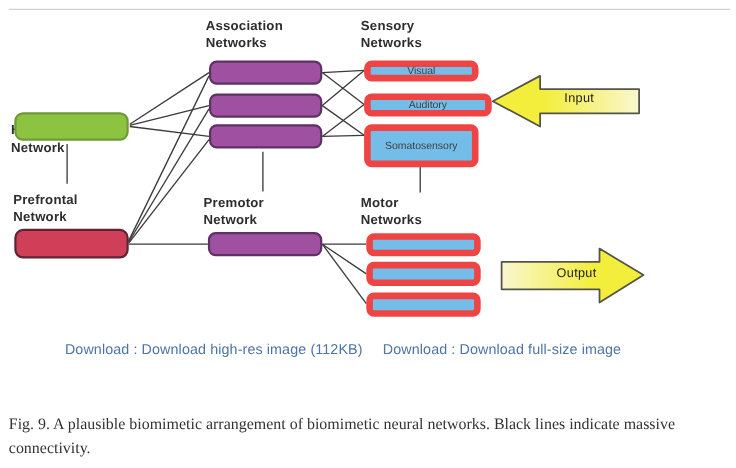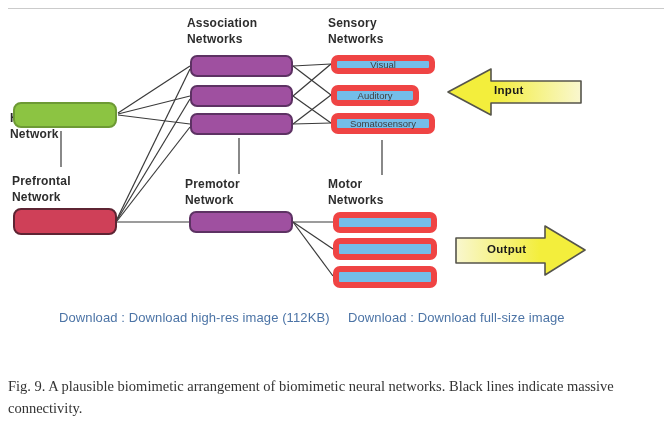--- a/index.html
+++ b/index.html
@@ -28,22 +28,23 @@
   .box-green  { background:#8cc442; border:2px solid #6d9a34; border-radius:8px; }
   .box-red    { background:#cf4058; border:2px solid #5e2433; border-radius:8px; }
   .box-purple { background:#9f50a0; border:2px solid #5d3263; border-radius:7px; }
   .box-blue   {
     background:#74bde9; border:6px solid #ef4444; border-radius:7px;
     display:flex; align-items:center; justify-content:center;
     font-size:9.5px; color:#3f3f3f;
   }
   .arrow-wrap { position:absolute; }
   .arrow-label {
-    position:absolute; font-size:11.5px; font-weight:bold; color:#1a1a1a;
+    position:absolute; font-size:11.5px; font-weight:normal; color:#1a1a1a;
     letter-spacing:.3px;
+    margin-left:19px;
   }
   .dl-link {
     position:absolute; font-size:13px; color:#4c74a6; text-decoration:none;
     letter-spacing:.1px;
   }
   #caption {
     position:absolute; left:8px; top:375px; width:650px;
     font-family:"Liberation Serif", serif;
     font-size:14.5px; line-height:1.55; color:#333333;
   }
@@ -100,22 +101,22 @@
 
   <div class="nbox box-green" style="left:13px; top:93px; width:104px; height:26px;"></div>
   <div class="nbox box-red" style="left:13px; top:199px; width:104px; height:27px;"></div>
 
   <div class="nbox box-purple" style="left:190px; top:46px; width:103px; height:22px;"></div>
   <div class="nbox box-purple" style="left:190px; top:76px; width:103px; height:22px;"></div>
   <div class="nbox box-purple" style="left:190px; top:104px; width:103px; height:22px;"></div>
   <div class="nbox box-purple" style="left:189px; top:202px; width:104px; height:22px;"></div>
 
   <div class="nbox box-blue" style="left:331px; top:46px; width:104px; height:19px;">Visual</div>
-  <div class="nbox box-blue" style="left:331px; top:76px; width:88px; height:21px;">Auditory</div>
-  <div class="nbox box-blue" style="left:331px; top:104px; width:104px; height:21px;text-align:right;">Somatosensory</div>
+  <div class="nbox box-blue" style="left:331px; top:76px; width:116px; height:21px;">Auditory</div>
+  <div class="nbox box-blue" style="left:331px; top:104px; width:104px; height:39px;text-align:right;">Somatosensory</div>
 
   <div class="nbox box-blue" style="left:333px; top:203px; width:104px; height:21px;"></div>
   <div class="nbox box-blue" style="left:333px; top:229px; width:104px; height:22px;"></div>
   <div class="nbox box-blue" style="left:333px; top:257px; width:104px; height:22px;"></div>
 
   <div class="arrow-wrap" style="left:446px; top:57px; width:137px; height:53px;">
     <svg width="137" height="53" viewBox="0 0 137 53">
       <defs>
         <linearGradient id="gradIn" x1="0" y1="0" x2="1" y2="0">
           <stop offset="0" stop-color="#f3ee3c"></stop>

